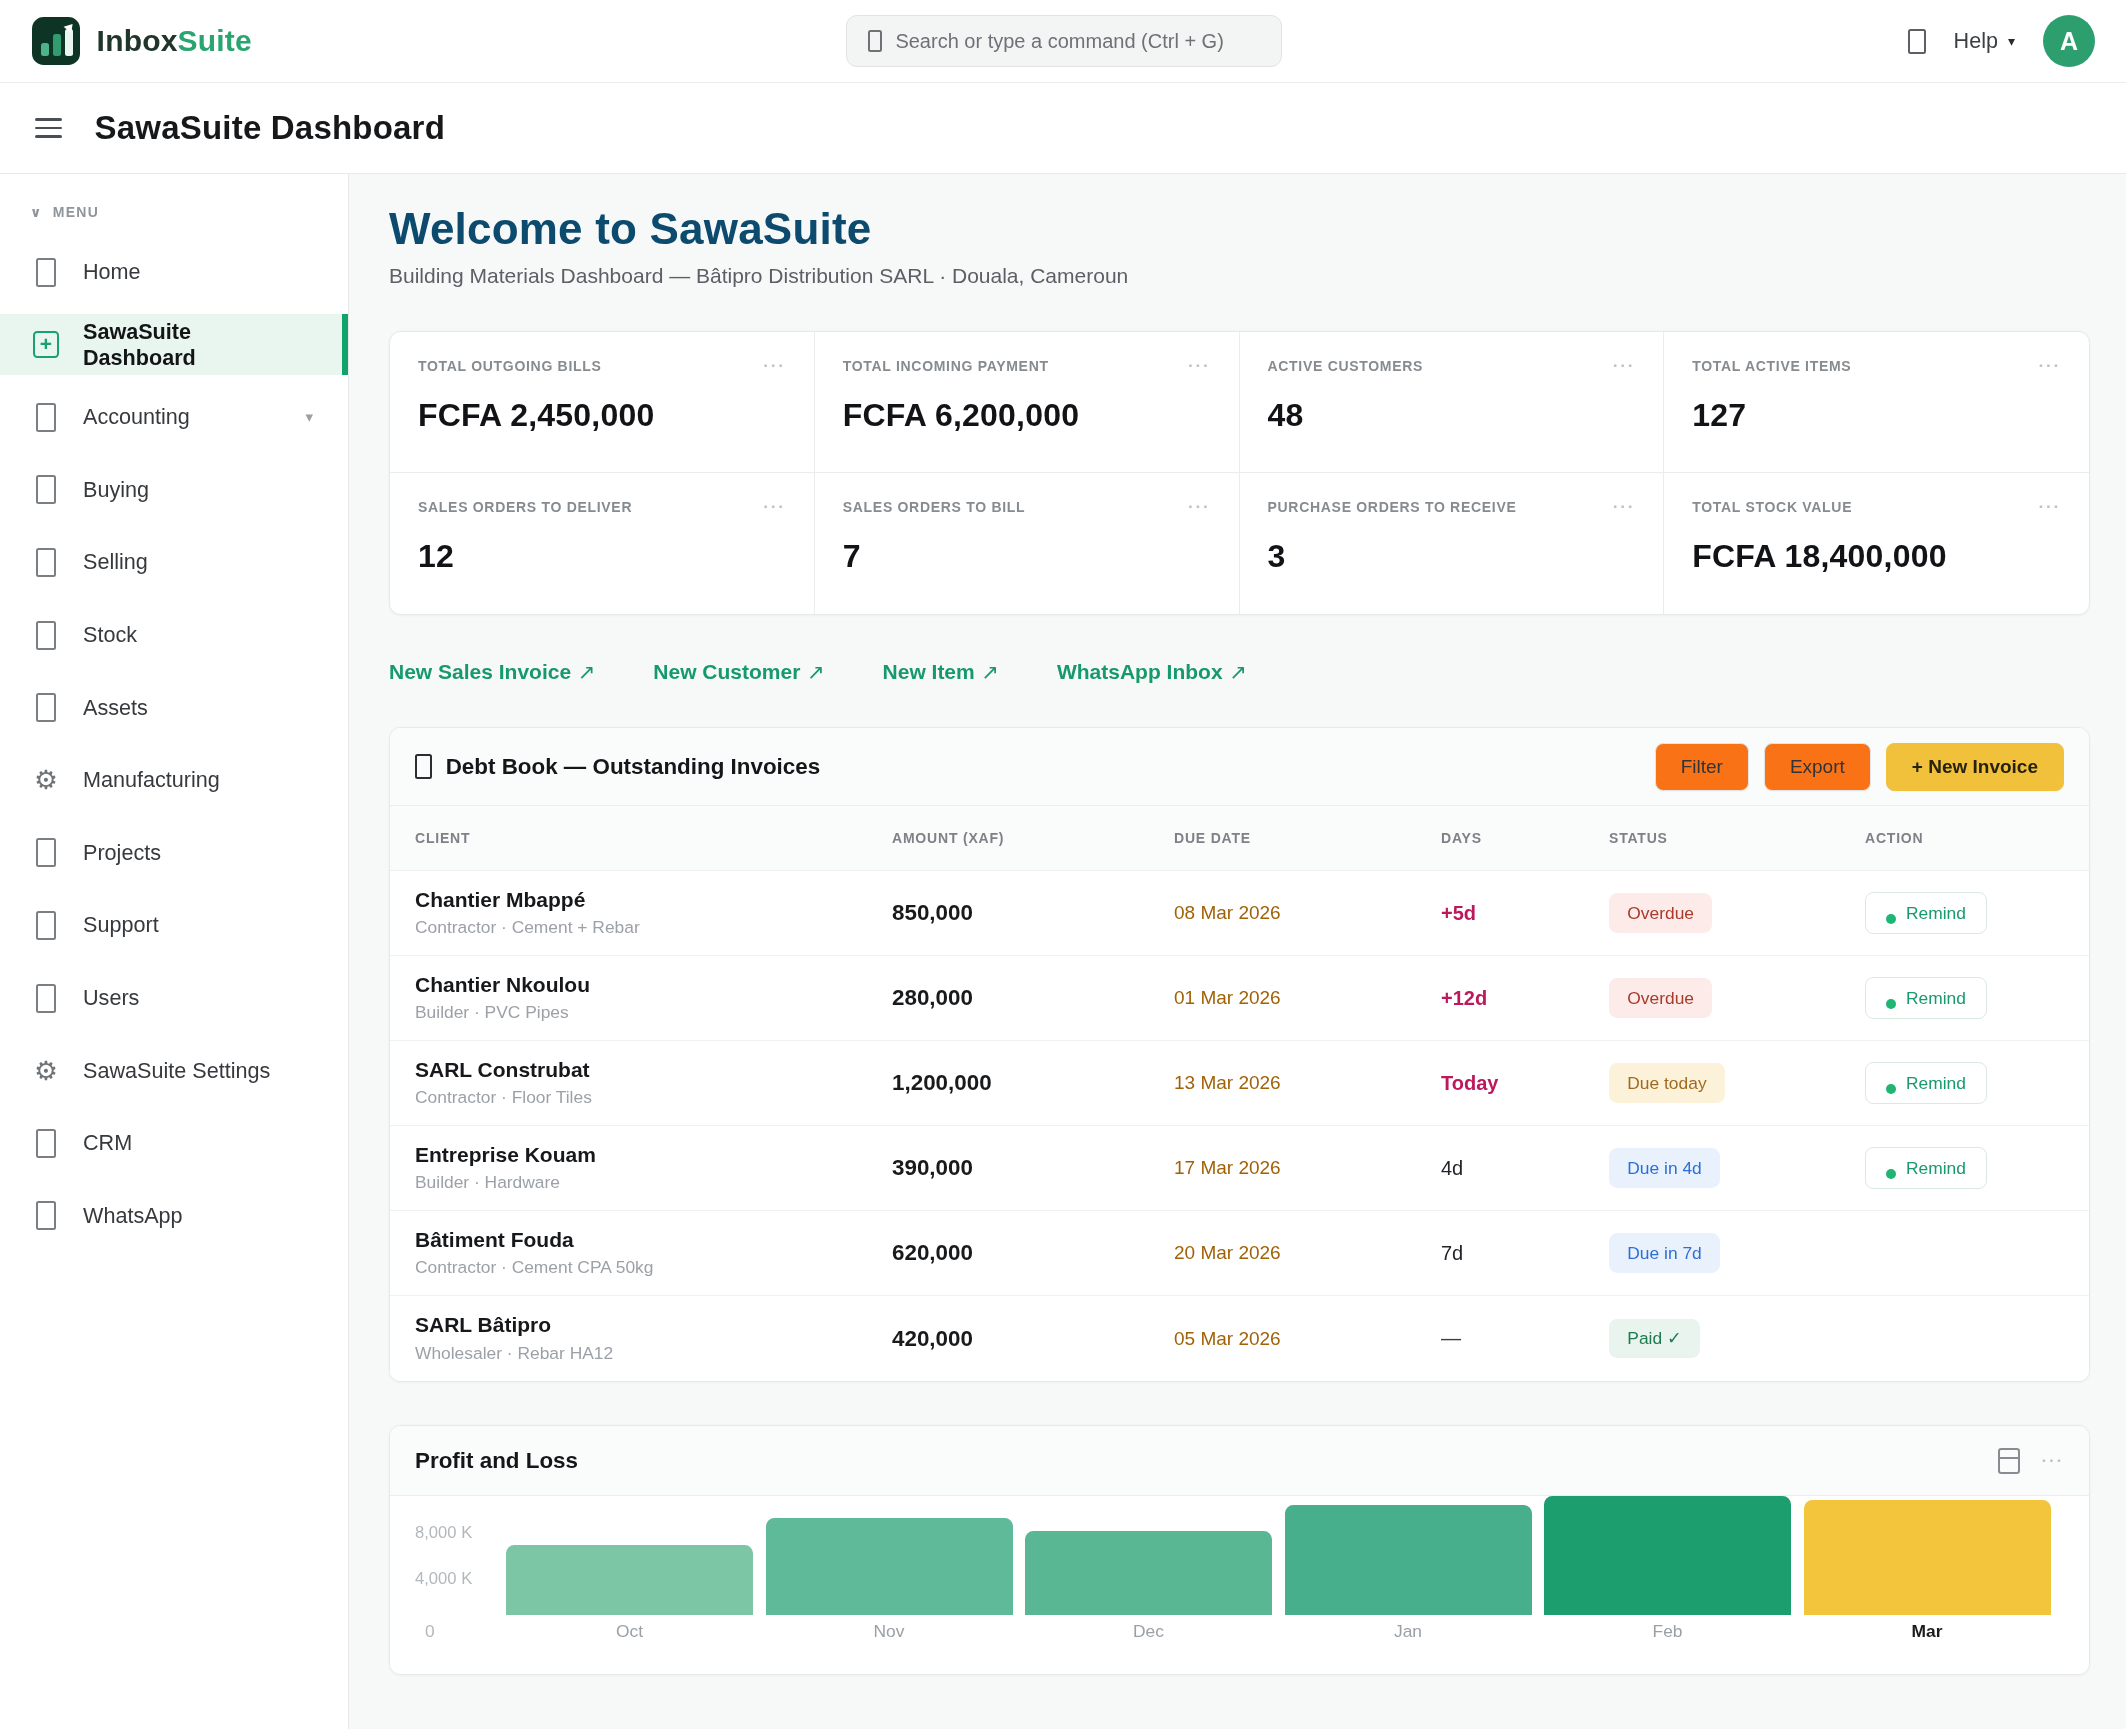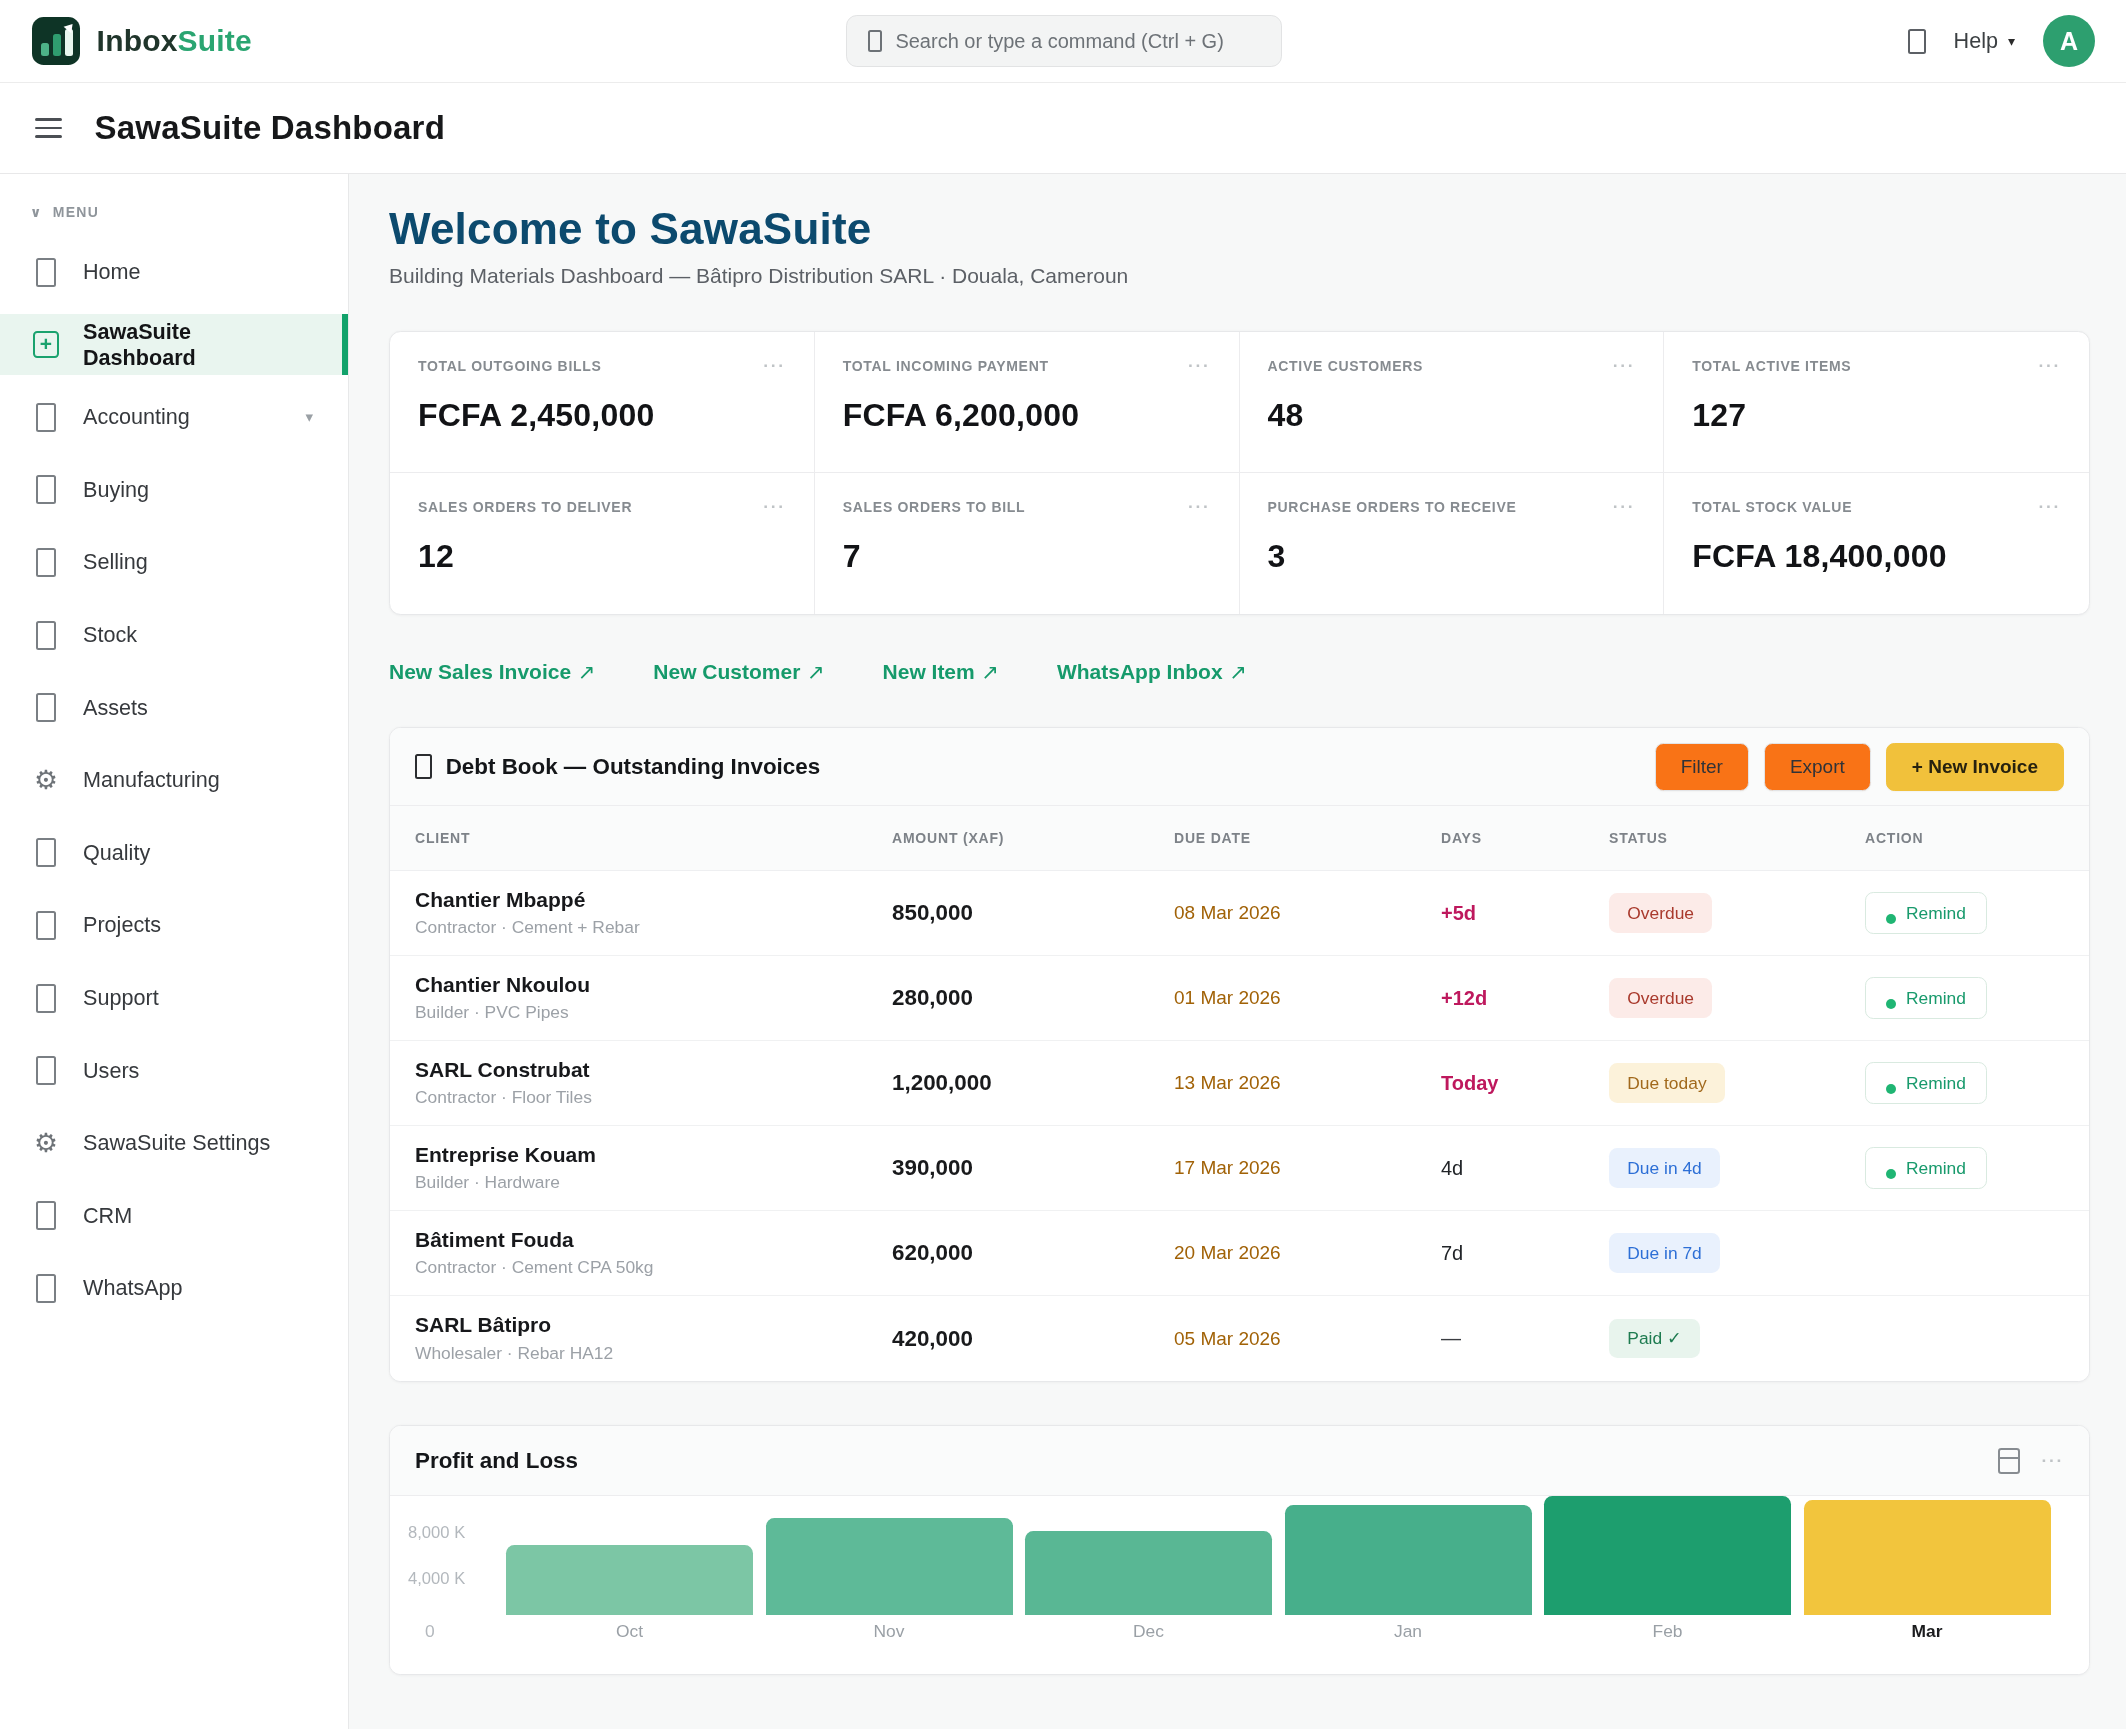--- a/index.html
+++ b/index.html
@@ -107,21 +107,21 @@
   .remind-btn { display:inline-flex; align-items:flex-end; gap:10px; padding:9.1px 20px; background:#fff;
             border:1.2px solid #d9eae0; border-radius:8.3px; font-size:17.4px; color:#189a6c;
             font-family:inherit; cursor:pointer; }
   .remind-btn .dot { width:10px; height:10px; border-radius:50%; background:#1fb573; }
 
   
   .chart-head { height:70px; }
   .panel-icon { width:22.4px; height:26px; border:2.1px solid #878c91; border-radius:3.3px; position:relative; cursor:pointer; }
   .panel-icon::after { content:""; position:absolute; left:-0.8px; right:-0.8px; top:7.5px; height:2.1px; background:#878c91; }
   .plot { position:relative; height:178px; background:#fff; }
-  .ytick { position:absolute; left:18px; font-size:16.6px; color:#b3b8bd; }
+  .ytick { position:absolute; left:25px; font-size:16.6px; color:#b3b8bd; }
   .ytick.t8 { top:26.6px; }
   .ytick.t4 { top:73px; }
   .bars { position:absolute; left:116px; top:0; height:119px; display:flex; align-items:flex-end; gap:12.5px; }
   .bar { width:247px; border-radius:8.3px 8.3px 0 0; }
   .xlabels { position:absolute; left:116px; top:125px; display:flex; gap:12.5px; }
   .xlabel { width:247px; text-align:center; font-size:17.4px; color:#9aa0a6; }
   .xlabel.current { color:#1b1c1e; font-weight:700; }
   .origin { position:absolute; left:35px; top:125px; font-size:17.4px; color:#b3b8bd; }
 </style>
 </head>
@@ -203,25 +203,20 @@
           <span>Assets</span>
           <span class="nav-caret"></span>
         </div>
         <div class="nav-item">
           <span class="nav-icon gear"></span>
           <span>Manufacturing</span>
           <span class="nav-caret"></span>
         </div>
         <div class="nav-item">
           <span class="nav-icon tofu-i"></span>
-          <span>Quality</span>
-          <span class="nav-caret"></span>
-        </div>
-        <div class="nav-item">
-          <span class="nav-icon tofu-i"></span>
           <span>Projects</span>
           <span class="nav-caret"></span>
         </div>
         <div class="nav-item">
           <span class="nav-icon tofu-i"></span>
           <span>Support</span>
           <span class="nav-caret"></span>
         </div>
         <div class="nav-item">
           <span class="nav-icon tofu-i"></span>

